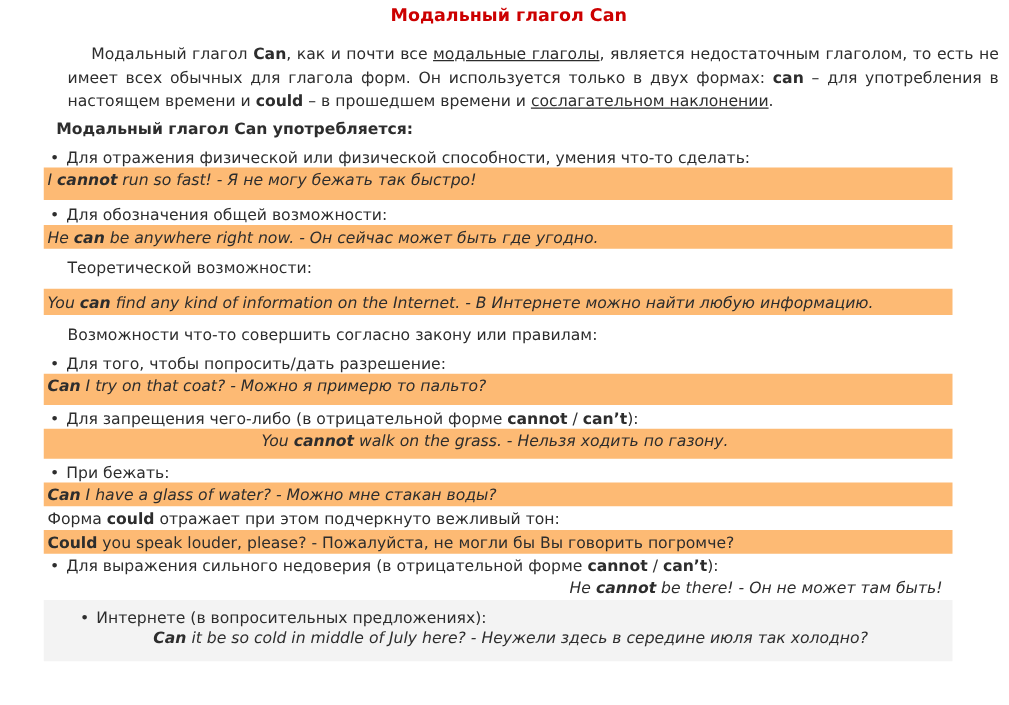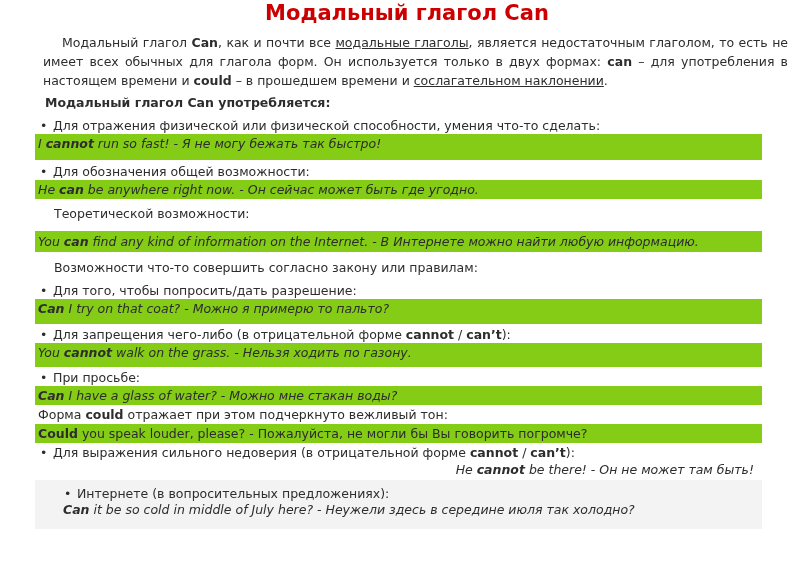--- a/index.html
+++ b/index.html
@@ -7,54 +7,54 @@
     width: 807px; height: 564px; overflow: hidden;
     background: #ffffff;
     font-family: "DejaVu Sans", "Liberation Sans", sans-serif;
     font-size: 12.5px; line-height: 15px;
     color: #2d2d2d;
   }
   .page { padding: 0 31px 0 38px; }
 
   .title {
     margin: 3px 0 0 0;
-    font-size: 21px; line-height: 20px;
+    font-size: 14px; line-height: 20px;
     font-weight: bold; text-align: center;
     color: #cc0000;
   }
 
   .intro {
-    margin: 10px 0 0 5px;
+    margin: 10px 0 0 16px;
     width: 745px;
     text-align: justify;
     text-indent: 19px;
     line-height: 19px;
   }
   .intro u, .final u { text-decoration: underline; }
 
   .subhead {
     margin: 5px 0 0 7px;
     font-weight: bold;
   }
 
   .bullet { margin: 7px 0 0 2px; display: flex; }
   .bullet .dot { width: 13px; flex: 0 0 13px; }
 
   .plain-head { margin: 7px 0 0 16px; }
   .plain { margin: 3px 0 0 0; }
 
   .ex {
-    background: #84cc16;
+    background: #fdba74;
     box-sizing: border-box;
     width: 727px;
     margin: 1px 0 0 -3px;
     padding: 2px 8px 2px 3px;
     font-style: italic;
   }
-  .ex.pad-md { padding-bottom: 7px; }
+  .ex.pad-md { padding-bottom: 7px; text-align: center; }
   .ex.pad-lg { padding-bottom: 9px; }
   .ex.pad-xl { padding-bottom: 8px; }
   .ex.gap { margin-top: 10px; padding-top: 3px; padding-bottom: 3px; font-style: italic; }
   .ex.upright { font-style: normal; margin-top: 2px; }
   .ex.white { background: transparent; padding-top: 1px; padding-bottom: 1px; text-align: right; }
 
   .mt-b1 { margin-top: 8px; }
   .mt-b2 { margin-top: 4px; }
   .mt-s2 { margin-top: 8px; }
   .mt-b3 { margin-top: 8px; }
@@ -64,21 +64,21 @@
   .mt-b6 { margin-top: 2px; }
 
   .final {
     background: #f3f3f3;
     box-sizing: border-box;
     width: 727px;
     margin: 2px 0 0 -3px;
     padding: 6px 8px 12px 3px;
   }
   .final .bullet { margin-left: 26px; margin-top: 0; }
-  .final .ex-line { margin: 1px 0 0 25px; font-style: italic; }
+  .final .ex-line { margin: 1px 0 0 25px; font-style: italic; text-align: center; }
 </style>
 </head>
 <body>
 
 <div class="page">
 
   <h1 class="title">Модальный глагол Can</h1>
 
   <p class="intro">Модальный глагол <b>Can</b>, как и почти все <u>модальные глаголы</u>, является недостаточным глаголом, то есть не имеет всех обычных для глагола форм. Он используется только в двух формах: <b>can</b> – для употребления в настоящем времени и <b>could</b> – в прошедшем времени и <u>сослагательном наклонении</u>.</p>
 
@@ -108,21 +108,21 @@
   <div class="ex pad-xl"><b>Can</b> I try on that coat? - Можно я примерю то пальто?</div>
 
   <div class="bullet mt-b4">
     <span class="dot">•</span>
     <span>Для запрещения чего-либо (в отрицательной форме <b>cannot</b> / <b>can’t</b>):</span>
   </div>
   <div class="ex pad-md">You <b>cannot</b> walk on the grass. - Нельзя ходить по газону.</div>
 
   <div class="bullet mt-b5">
     <span class="dot">•</span>
-    <span>При просьбе:</span>
+    <span>При бежать:</span>
   </div>
   <div class="ex"><b>Can</b> I have a glass of water? - Можно мне стакан воды?</div>
 
   <p class="plain mt-p2">Форма <b>could</b> отражает при этом подчеркнуто вежливый тон:</p>
   <div class="ex upright"><b>Could</b> you speak louder, please? - Пожалуйста, не могли бы Вы говорить погромче?</div>
 
   <div class="bullet mt-b6">
     <span class="dot">•</span>
     <span>Для выражения сильного недоверия (в отрицательной форме <b>cannot</b> / <b>can’t</b>):</span>
   </div>

